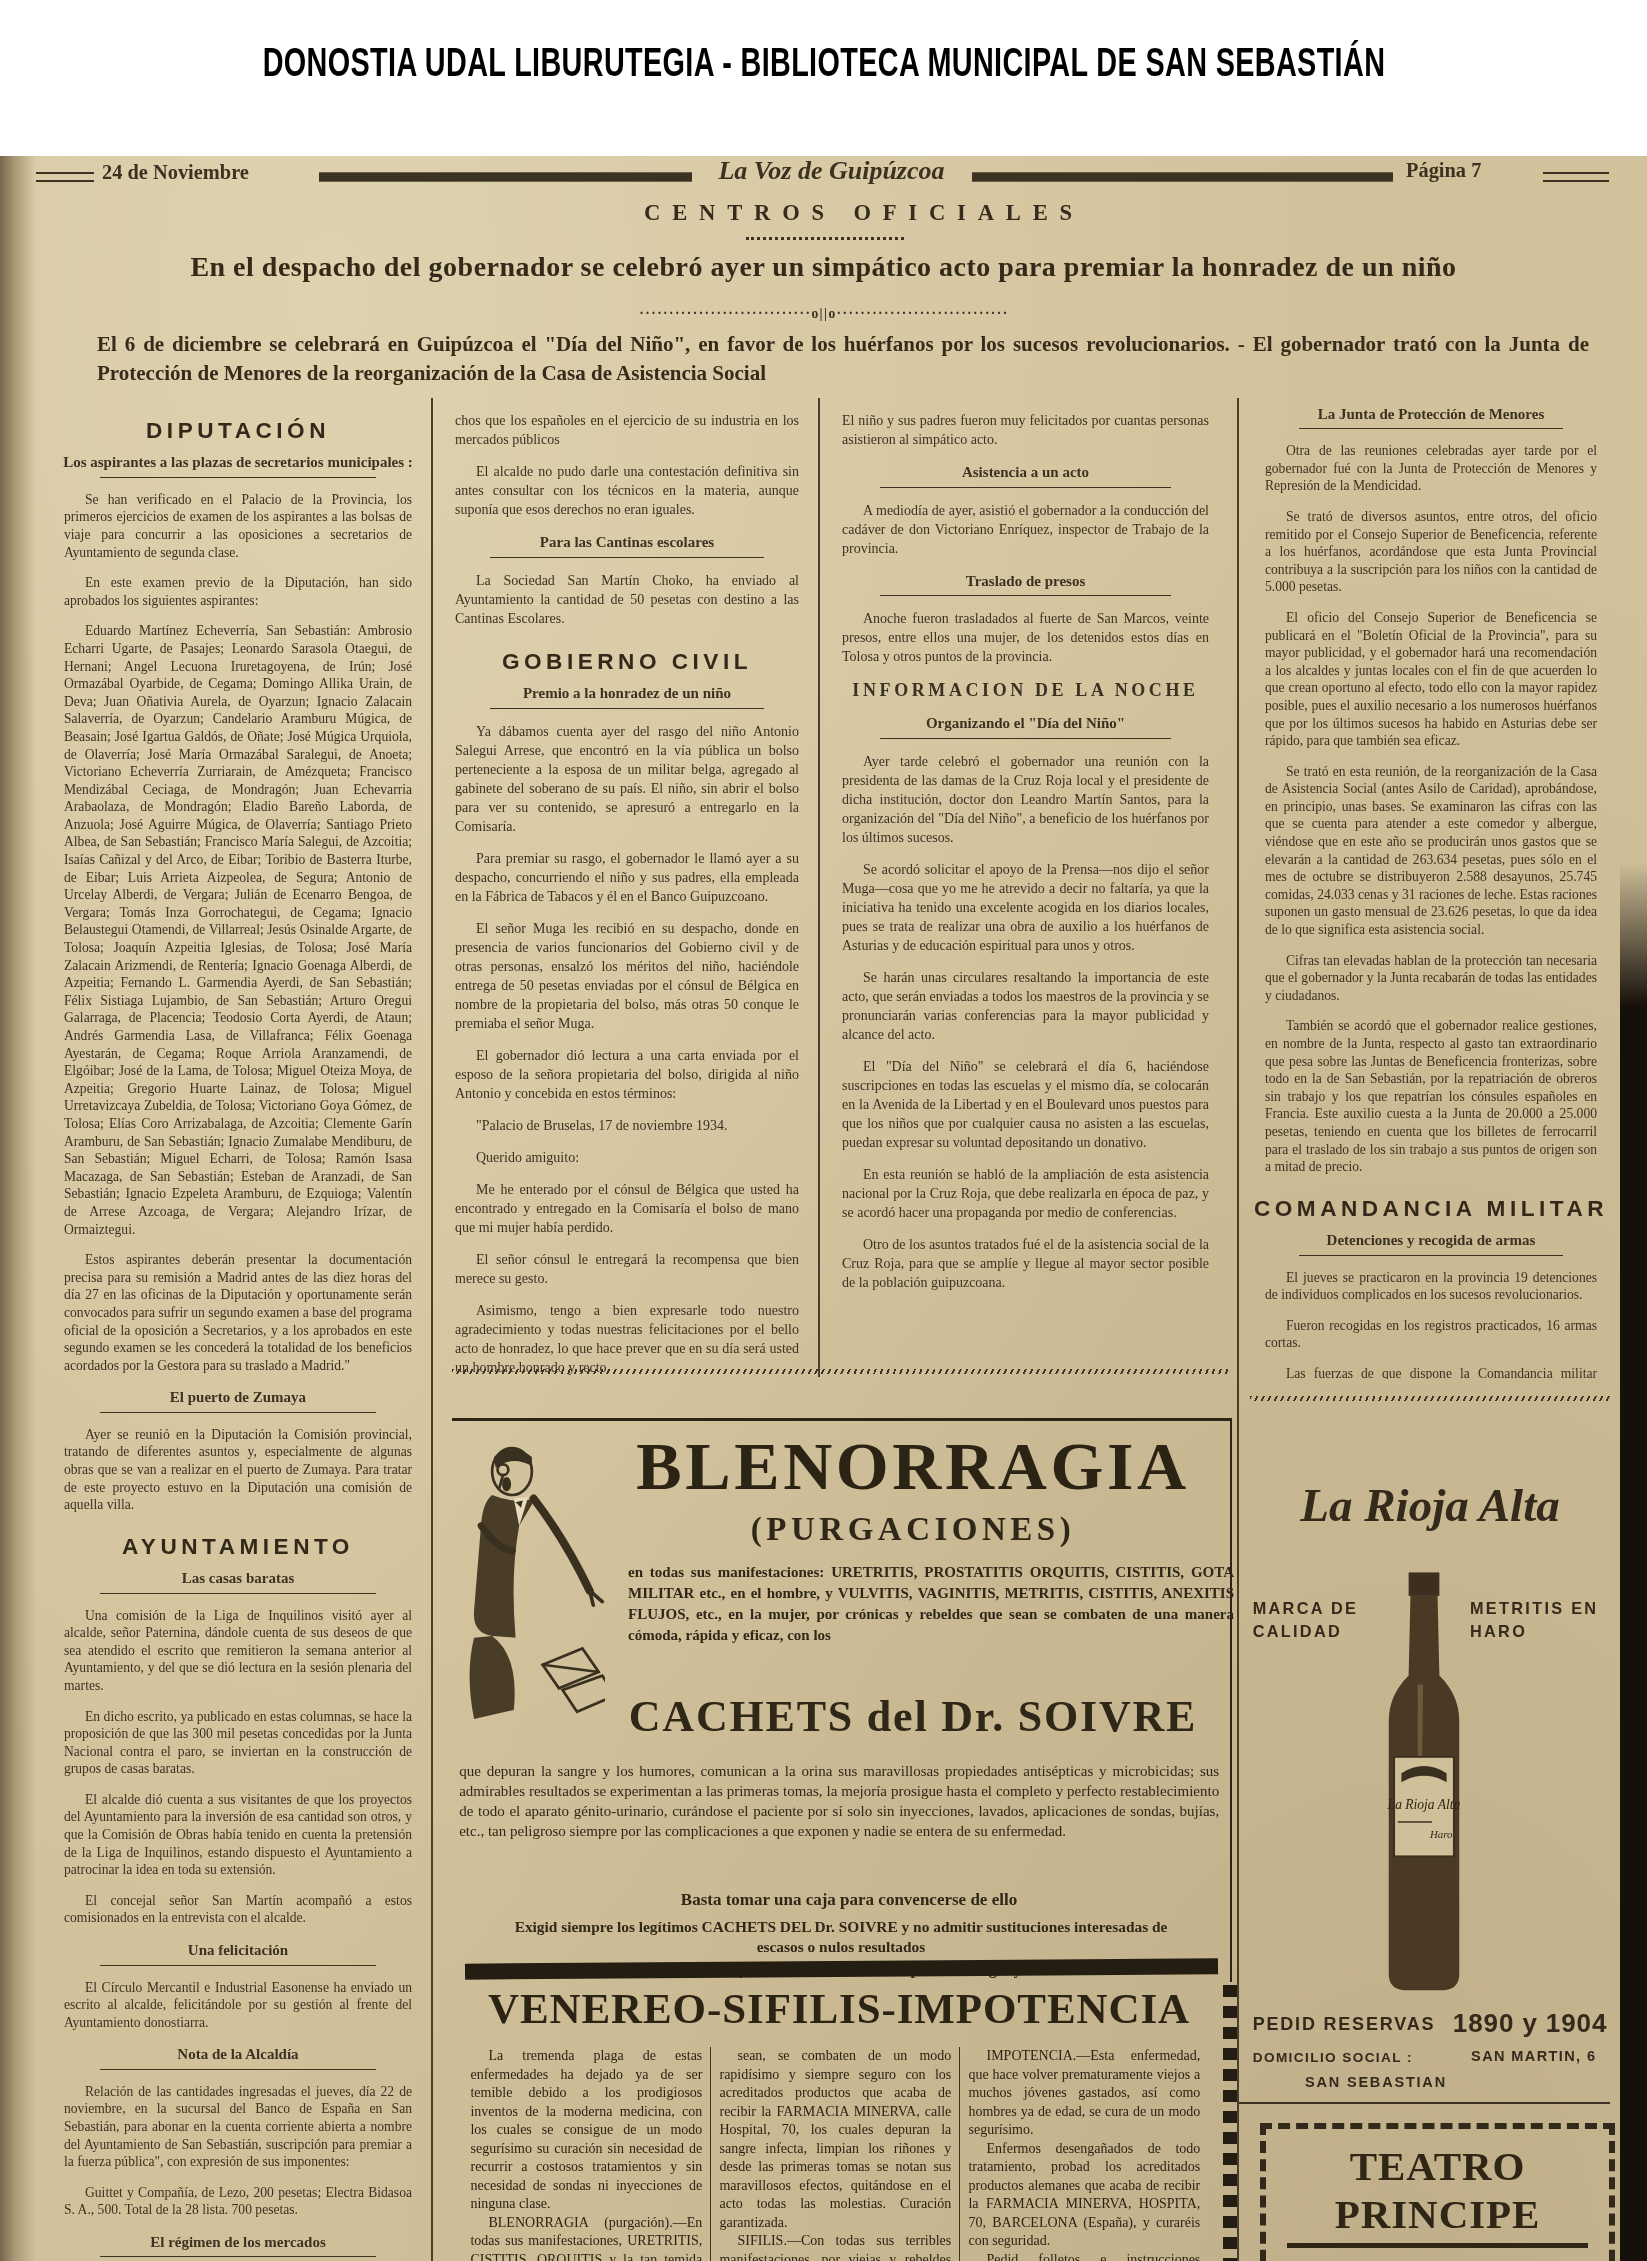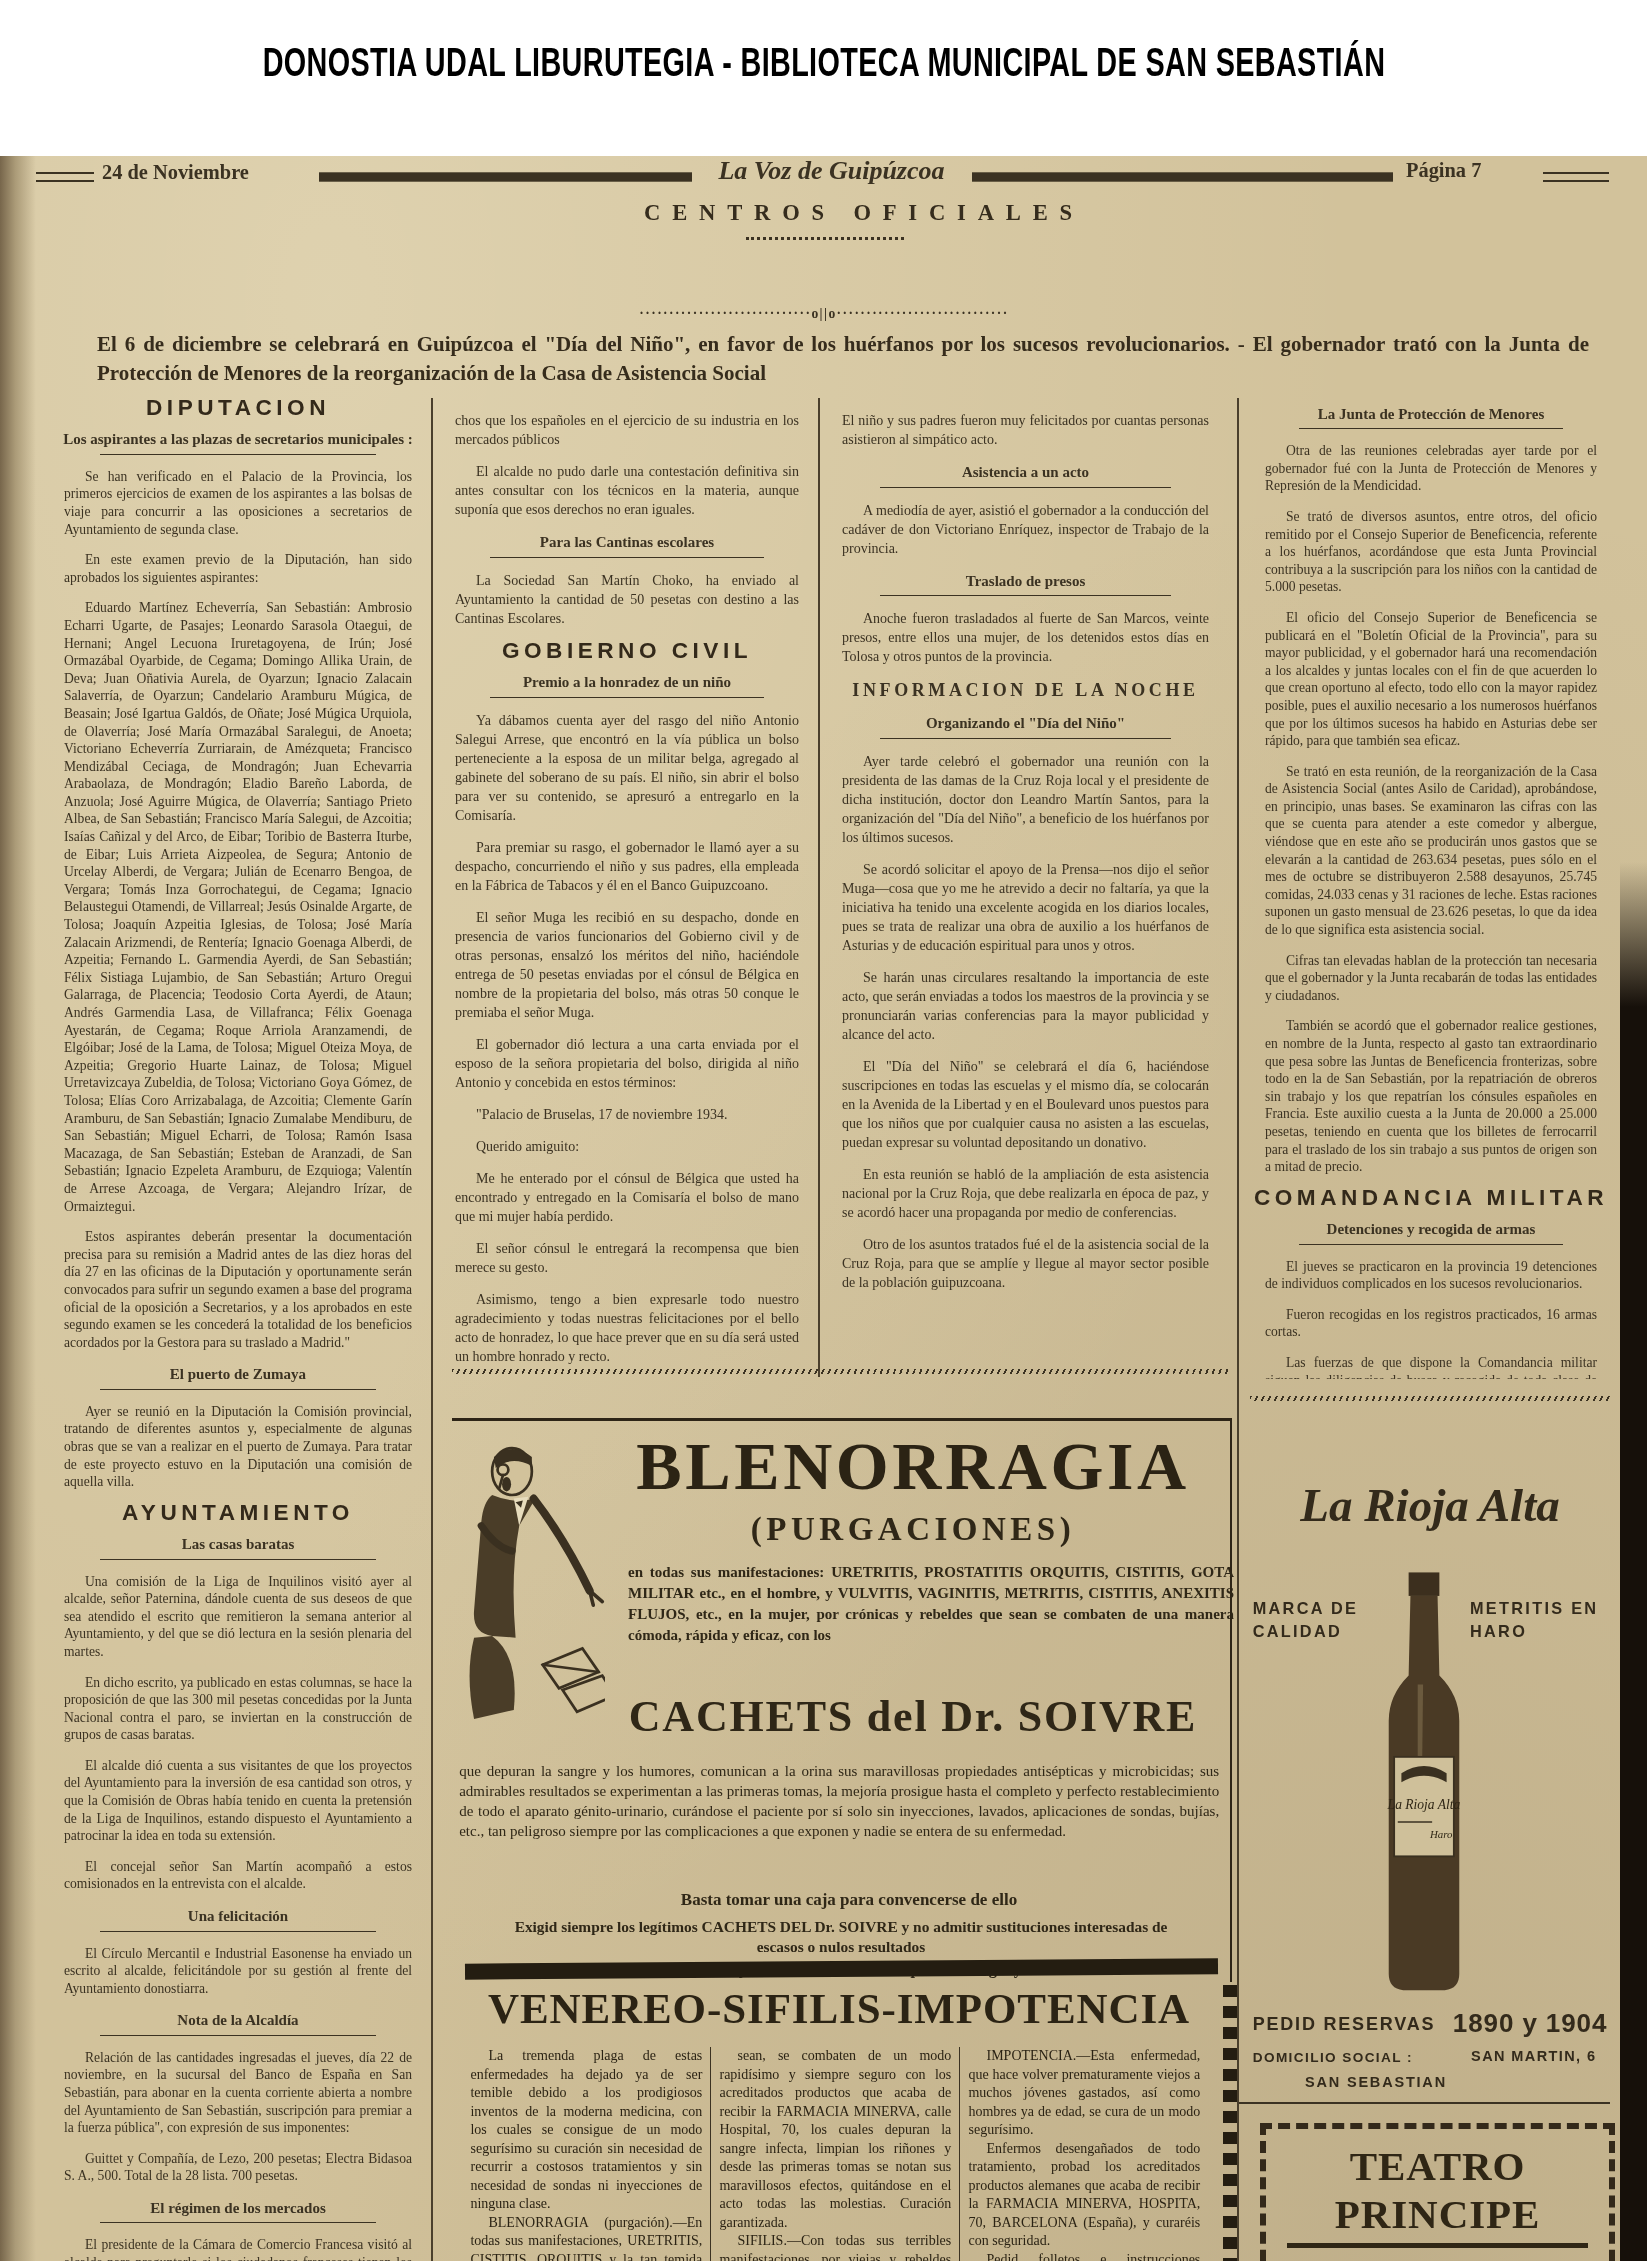--- a/index.html
+++ b/index.html
@@ -50,21 +50,21 @@
     font-size:21px;line-height:29px;font-weight:700;text-align:justify;color:#362c1c;
   }
 
   
   .col{position:absolute;overflow:hidden;font-size:13.6px;line-height:17.6px;text-align:justify;}
   .col.loose{font-size:14px;line-height:19px;}
   .para{margin:13px;text-indent:21px;}
   .para.cont{text-indent:0;}
   .colhead{
     font-family:"Liberation Sans","DejaVu Sans",sans-serif;font-weight:700;
-    font-size:22.6px;letter-spacing:4.5px;text-align:center;margin:1px 0 9px;color:#33291a;text-indent:0;
+    font-size:22.6px;letter-spacing:4.5px;text-align:center;margin:24px 0 9px;color:#33291a;text-indent:0;
   }
   .colhead2{font-weight:700;font-size:18px;letter-spacing:3.6px;text-align:center;margin:15.4px 0 2.7px;text-indent:0;}
   .kicker{font-weight:700;font-size:15px;text-align:center;margin:12.7px 0 10px;text-indent:0;line-height:20px;}
   .kicker::after{content:"";display:block;width:74%;margin:4.5px auto 0;border-bottom:1.8px solid #3b3222;}
 
   .vrule{position:absolute;width:1.8px;background:#4a3f2c;}
   .zigzag{position:absolute;height:5.4px;background:repeating-linear-gradient(115deg,#3b3222 0 1.8px,transparent 1.8px 5.9px);}
   .hrule{position:absolute;height:2.3px;background:#3b3222;}
 
   
@@ -131,20 +131,21 @@
   <div class="mh-date">24 de Noviembre</div>
   <div class="mh-rule-lg" style="left:319px;width:373px;"></div>
   <div class="mh-title">La Voz de Guipúzcoa</div>
   <div class="mh-rule-lg" style="left:972px;width:421px;"></div>
   <div class="mh-page">Página 7</div>
   <div class="mh-rule-sm" style="left:1543px;width:66px;"></div>
 
   <div class="section-title">CENTROS OFICIALES</div>
   <div class="section-dots"></div>
 
+  <h1 class="headline">En el despacho del gobernador se celebró ayer un simpático acto para premiar la honradez de un niño</h1>
   <div class="ornament">·····························o||o·····························</div>
   <div class="subheadline">El 6 de diciembre se celebrará en Guipúzcoa el "Día del Niño", en favor de los huérfanos por los sucesos revolucionarios. - El gobernador trató con la Junta de Protección de Menores de la reorganización de la Casa de Asistencia Social</div>
 
   <div class="vrule" style="left:431px;top:242px;height:2080px;"></div>
   <div class="vrule" style="left:818px;top:242px;height:979px;"></div>
   <div class="vrule" style="left:1237px;top:242px;height:2080px;"></div>
 
   <div class="col" style="left:51px;top:242px;width:374px;height:1988px;">
       <div class="colhead">DIPUTACIÓN</div>
       <div class="kicker">Los aspirantes a las plazas de secretarios municipales :</div>

